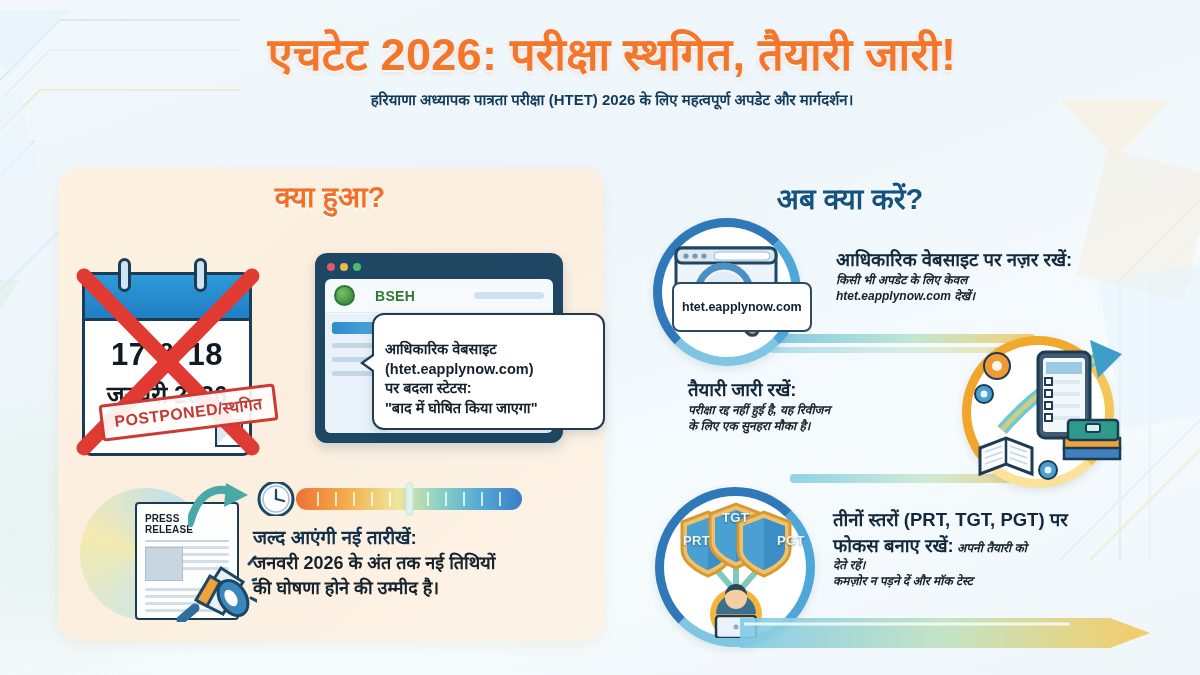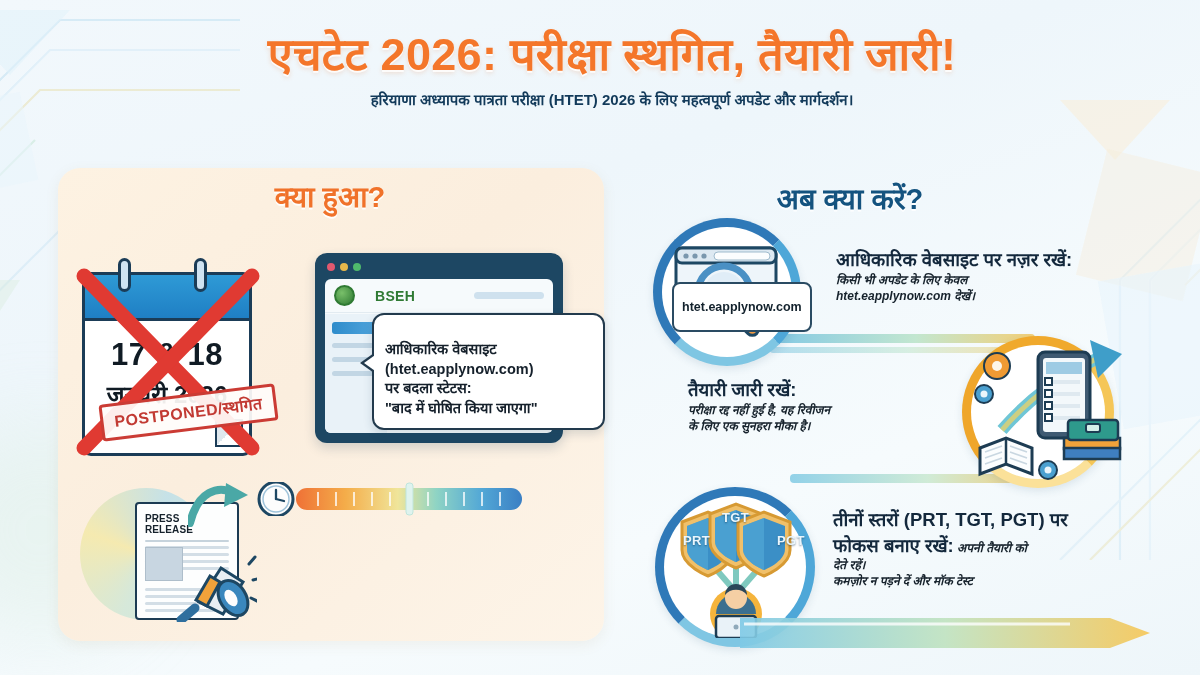--- a/index.html
+++ b/index.html
@@ -289,20 +289,25 @@
       <line x1="226" y1="10" x2="226" y2="24"></line>
         <line x1="244" y1="10" x2="244" y2="24"></line>
     </g>
     <rect x="150" y="1" width="7" height="32" rx="3" fill="#dff3ee" stroke="#bfe5dc"></rect>
     <circle cx="20" cy="17" r="17" fill="#fdfdfd" stroke="#1d4763" stroke-width="3"></circle>
     <circle cx="20" cy="17" r="13" fill="none" stroke="#9fc3da" stroke-width="1.5"></circle>
     <line x1="20" y1="17" x2="20" y2="8" stroke="#1d4763" stroke-width="2.3" stroke-linecap="round"></line>
     <line x1="20" y1="17" x2="28" y2="19" stroke="#1d4763" stroke-width="2.3" stroke-linecap="round"></line>
   </svg>
 
+  <div class="pr-text">
+    <div class="pr-h">जल्द आएंगी नई तारीखें:</div>
+    <div class="pr-b">जनवरी 2026 के अंत तक नई तिथियों</div>
+    <div class="pr-b">की घोषणा होने की उम्मीद है।</div>
+  </div>
 
   <div class="section-head-blue">अब क्या करें?</div>
 
   <svg class="ribbon" style="left:770px;top:330px;width:265px;height:30px;" viewBox="0 0 265 30">
     <defs>
         <linearGradient id="rg1" x1="0" x2="1">
       <stop offset="0%" stop-color="#6fc0e0"></stop>
           <stop offset="55%" stop-color="#b9e3c8"></stop>
           <stop offset="100%" stop-color="#f3c860"></stop>
     </linearGradient>

